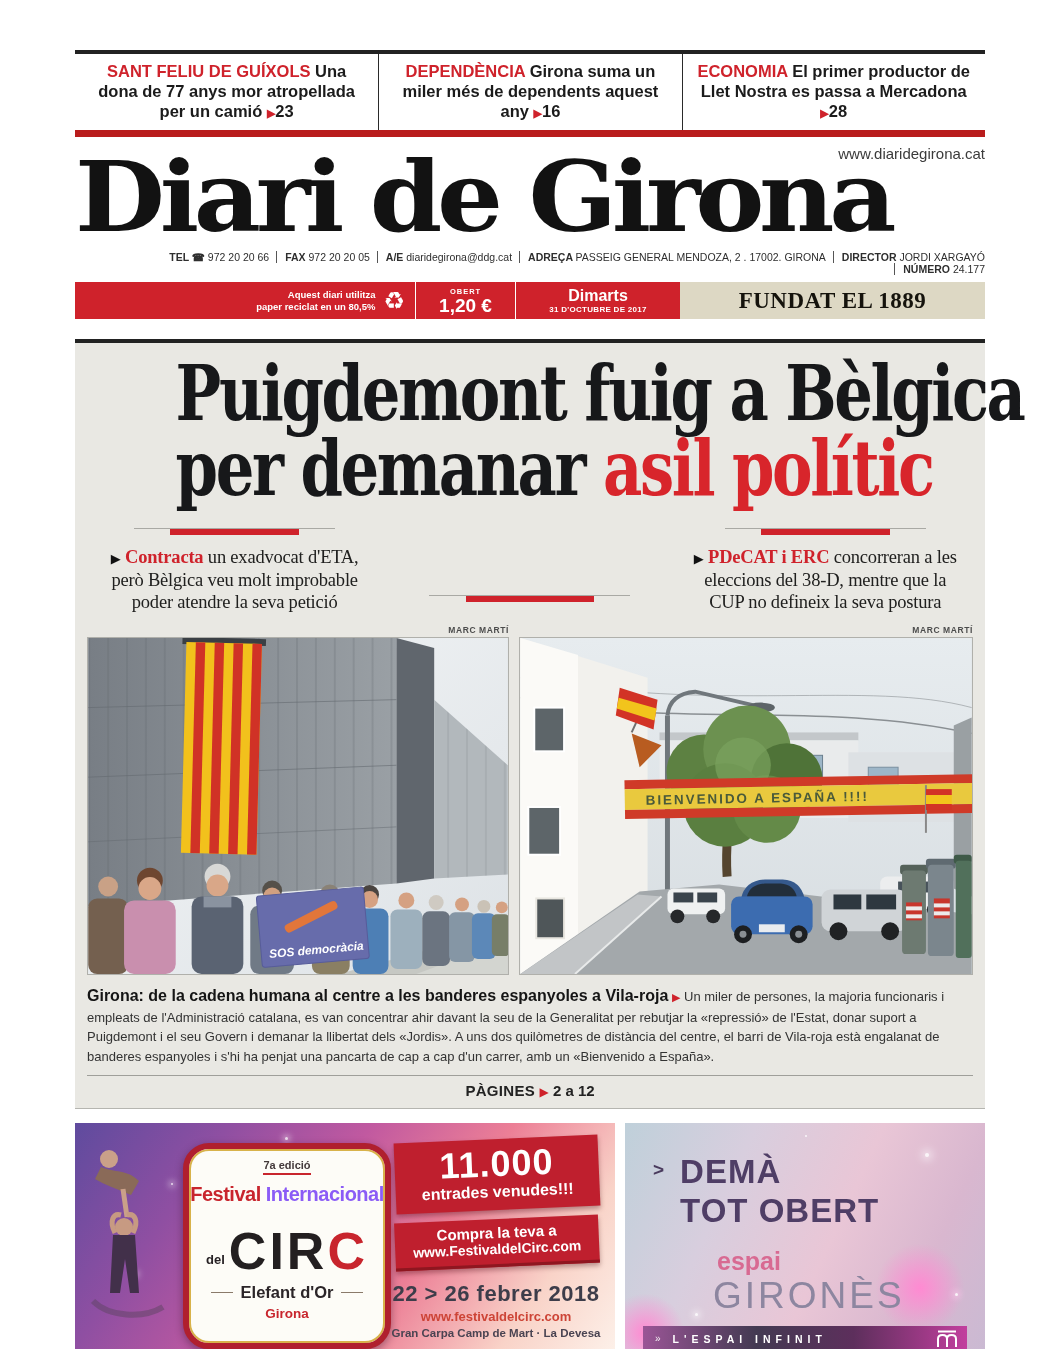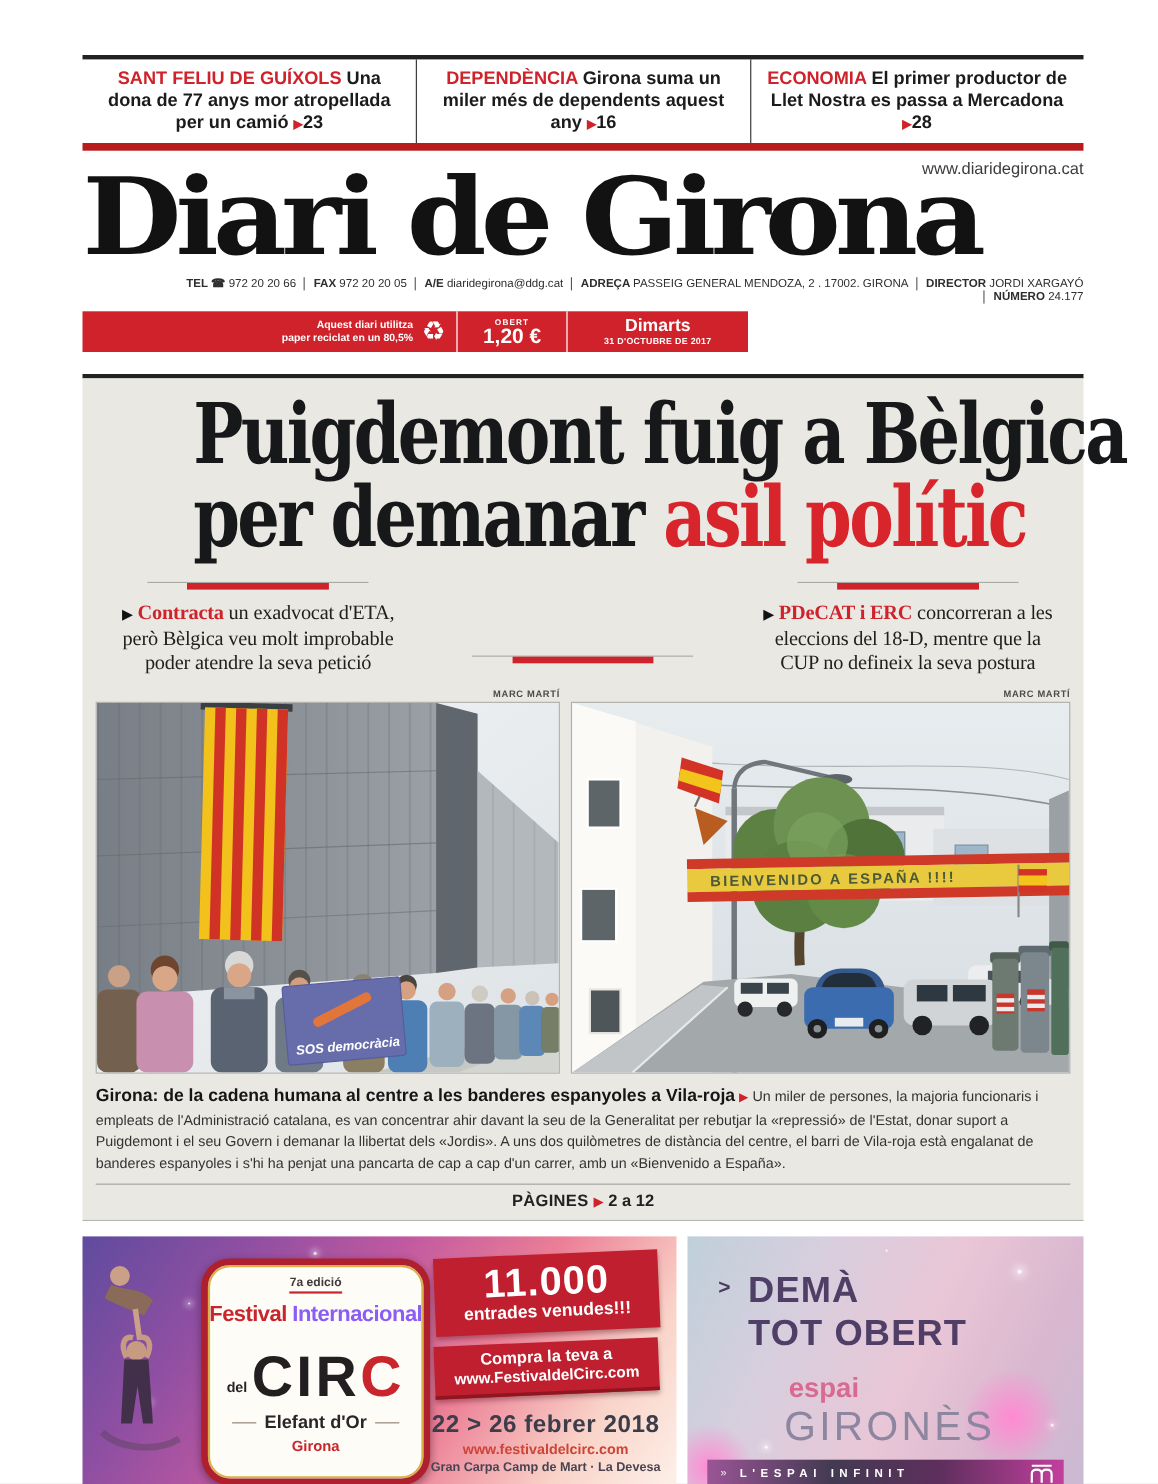--- a/index.html
+++ b/index.html
@@ -173,20 +173,21 @@
         <div class="glyph">♻</div>
       </div>
       <div class="ib-red ib-price col" style="align-items:center;">
         <div class="lbl">OBERT</div>
         <div class="val">1,20 €</div>
       </div>
       <div class="ib-red ib-date col" style="align-items:center;">
         <div class="day">Dimarts</div>
         <div class="date">31 D'OCTUBRE DE 2017</div>
       </div>
+      <div class="ib-founded">FUNDAT EL 1889</div>
     </div>
 
     <div class="black-rule"></div>
 
     <div class="story-box">
       <div class="headline">
         <span class="hl-line">Puigdemont fuig a Bèlgica</span>
         <span class="hl-line"><span>per demanar </span><span class="hl-red">asil polític</span></span>
       </div>
 
@@ -202,21 +203,21 @@
           <div class="deco">
               <div class="deco-thin"></div>
               <div class="deco-red"></div>
             </div>
         </div>
         <div class="subdeck">
           <div class="deco">
               <div class="deco-thin"></div>
               <div class="deco-red"></div>
             </div>
-          <p><span class="sd-arrow">▶</span> <span class="sd-lead">PDeCAT i ERC</span><span> concorreran a les eleccions del 18-D, mentre que la CUP no defineix la seva postura</span></p>
+          <p><span class="sd-arrow">▶</span> <span class="sd-lead">PDeCAT i ERC</span><span> concorreran a les eleccions del 38-D, mentre que la CUP no defineix la seva postura</span></p>
         </div>
       </div>
 
       <div class="credits">
         <div class="credit c-left">MARC MARTÍ</div>
         <div class="credit c-right">MARC MARTÍ</div>
       </div>
 
       <div class="photos">
 

